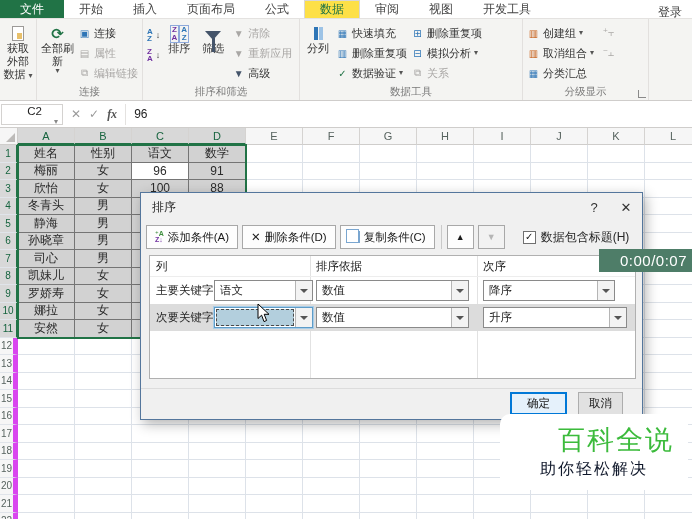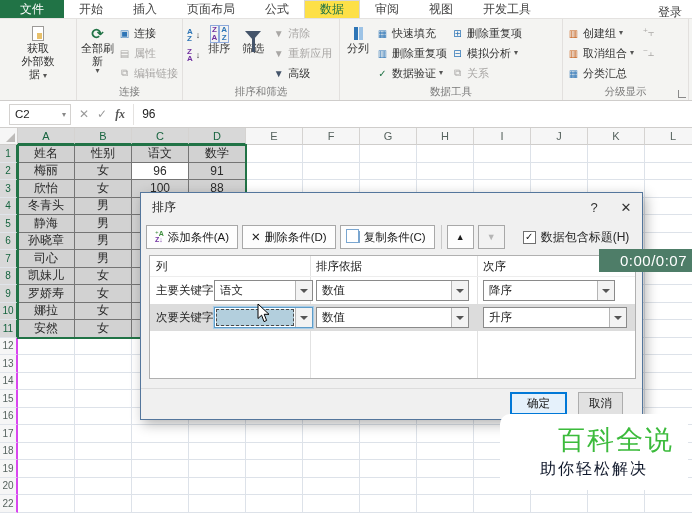--- a/index.html
+++ b/index.html
@@ -34,35 +34,35 @@
   .azbox { display:flex; font-size:8px; font-weight:bold; line-height:8px; }
   .azbox span { border:1px solid #8ea9db; padding:0 1px; }
   .az-a { color:#2e75b6; } .az-z { color:#7030a0; }
   .sort-mini { font-size:8px; font-weight:bold; line-height:7px; display:flex; align-items:center; }
   .cols-ic { display:flex; gap:1px; } .cols-ic i { width:4px; height:13px; background:#2e75b6; display:block; } .cols-ic i:last-child { background:#9dc3e6; }
   .gray-ic { color:#a9a7a5; } .blue-ic { color:#2e75b6; } .green-ic { color:#217346; }
   .launcher { position:absolute; right:2px; bottom:2px; width:8px; height:8px; border-left:1px solid #8a8a8a; border-bottom:1px solid #8a8a8a; }
 
   
   .fbar { position:absolute; left:0; top:101px; width:692px; height:27px; background:#fff; border-bottom:1px solid #cfcdcb; display:flex; align-items:center; }
-  .namebox { width:62px; height:21px; margin-left:9px; border:1px solid #d4d2d0; display:flex; align-items:center; padding-left:5px; font-size:11.5px; color:#222; }
+  .namebox { width:62px; height:21px; margin-left:1px; border:1px solid #d4d2d0; display:flex; align-items:center; padding-left:5px; font-size:11.5px; color:#222;flex-direction:column; }
   .namebox .nb-caret { margin-left:auto; padding-right:4px; font-size:8px; color:#888; }
   .fbtns { display:flex; align-items:center; gap:8px; padding:0 8px; color:#9a9a9a; font-size:12px; border-right:0; }
   .fx { font-style:italic; font-family:"Liberation Serif","DejaVu Serif",serif; color:#555; font-weight:bold; }
   .fvalue { flex:1; padding-left:8px; font-size:12px; color:#222; border-left:1px solid #e4e2e0; height:21px; display:flex; align-items:center; }
 
   
   .grid { position:absolute; left:0; top:128px; width:692px; height:391px; overflow:hidden; background:#fff; }
   .colhead-row { display:flex; height:17px; }
   .corner { width:18px; height:17px; background:#f6f6f6; border-right:1px solid #cfcdcb; border-bottom:1px solid #cfcdcb; position:relative; flex:0 0 18px;}
   .corner::after { content:""; position:absolute; right:2px; bottom:2px; width:0; height:0; border-left:9px solid transparent; border-bottom:9px solid #bdbbb9; }
   .ch { width:57px; flex:0 0 57px; height:17px; background:#f6f6f6; border-right:1px solid #d5d3d1; border-bottom:1px solid #cfcdcb; color:#57635f; font-size:11px; display:flex; align-items:center; justify-content:center; }
   .ch.sel { background:#d8d8d8; color:#17643f; border-bottom:2px solid #217346; }
   .grow { display:flex; height:17.5px; }
-  .rh { width:18px; flex:0 0 18px; background:#f6f6f6; border-right:2px solid #d946ef; border-bottom:1px solid #e0e4ea; color:#57635f; font-size:10px; display:flex; align-items:center; justify-content:center; }
+  .rh { width:18px; flex:0 0 18px; background:#f6f6f6; border-right:5px solid #d946ef; border-bottom:1px solid #e0e4ea; color:#57635f; font-size:10px; display:flex; align-items:center; justify-content:center; }
   .rh.sel { background:#d8d8d8; color:#17643f; border-right:2px solid #217346; }
   .cell { width:57px; flex:0 0 57px; border-right:1px solid #dde2e9; border-bottom:1px solid #dde2e9; font-size:12px; color:#2a2a2a; display:flex; align-items:center; justify-content:center; overflow:hidden; white-space:nowrap; }
   .cell.tsel { background:#d2d2d2; border-right:1px solid #757575; border-bottom:1px solid #757575; }
   .cell.active { background:#ffffff; }
   .range-border { position:absolute; left:17px; top:16px; width:230px; height:195px; border:2px solid #217346; pointer-events:none; z-index:3; }
 
   
   .dialog { position:absolute; left:140px; top:192px; width:503px; height:228px; background:#f0f0f0; border:1px solid #54769c; box-shadow:3px 4px 12px rgba(0,0,0,.3); z-index:10; }
   .dtitle { height:29px; display:flex; align-items:center; padding-left:11px; font-size:12px; color:#1a1a1a; }
   .dtitle-btns { margin-left:auto; display:flex; }
@@ -116,21 +116,21 @@
     <div class="rtab">页面布局</div>
     <div class="rtab">公式</div>
     <div class="rtab active">数据</div>
     <div class="rtab">审阅</div>
     <div class="rtab">视图</div>
     <div class="rtab">开发工具</div>
     <div class="login">登录</div>
   </div>
 
   <div class="ribbon">
-    <div class="rgroup" style="width:77px">
+    <div class="rgroup" style="width:37px">
       <div class="gcontent" style="justify-content:center">
         <div class="bigbtn">
           <span class="icon16">
               <span class="page-ic"></span>
             </span>
           <span>获取</span>
           <span><span>外部数据</span> <span class="caret">▾</span></span>
         </div>
       </div>
       <div class="glabel"></div>
@@ -608,20 +608,35 @@
           <div class="cell"></div>
           <div class="cell"></div>
           <div class="cell"></div>
           <div class="cell"></div>
           <div class="cell"></div>
           <div class="cell"></div>
           <div class="cell"></div>
           <div class="cell"></div>
         </div>
         <div class="grow">
+          <div class="rh">21</div>
+          <div class="cell"></div>
+          <div class="cell"></div>
+          <div class="cell"></div>
+          <div class="cell"></div>
+          <div class="cell"></div>
+          <div class="cell"></div>
+          <div class="cell"></div>
+          <div class="cell"></div>
+          <div class="cell"></div>
+          <div class="cell"></div>
+          <div class="cell"></div>
+          <div class="cell"></div>
+        </div>
+        <div class="grow">
           <div class="rh">22</div>
           <div class="cell"></div>
           <div class="cell"></div>
           <div class="cell"></div>
           <div class="cell"></div>
           <div class="cell"></div>
           <div class="cell"></div>
           <div class="cell"></div>
           <div class="cell"></div>
           <div class="cell"></div>

